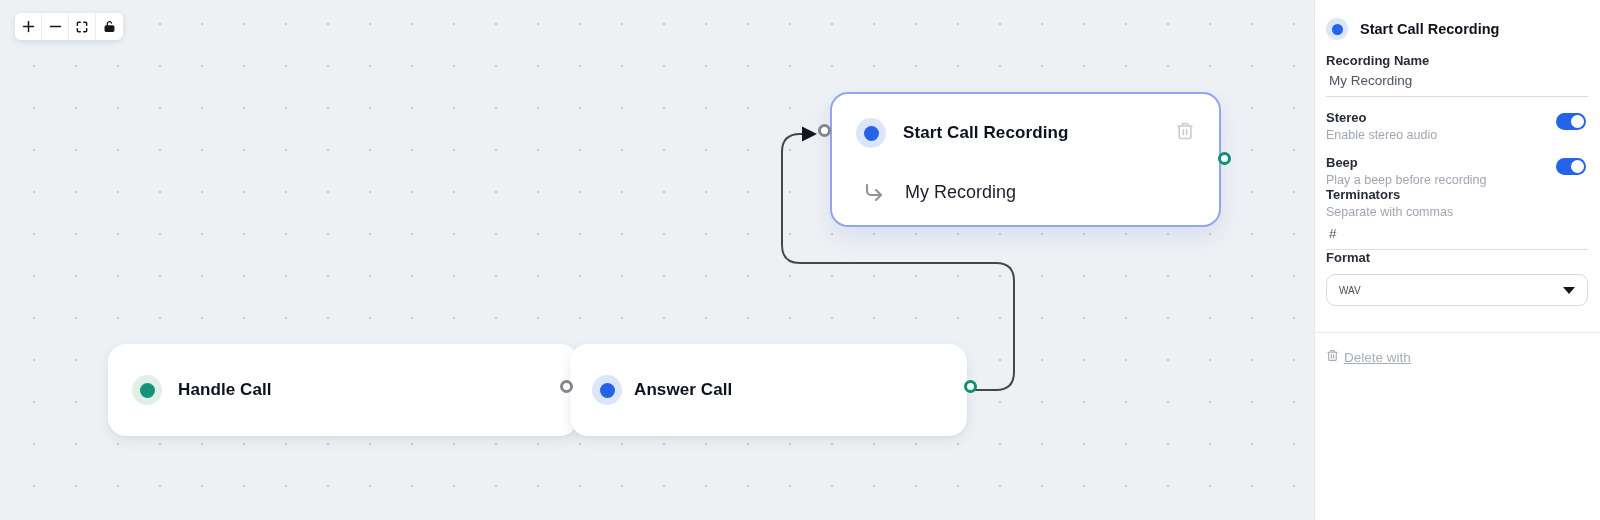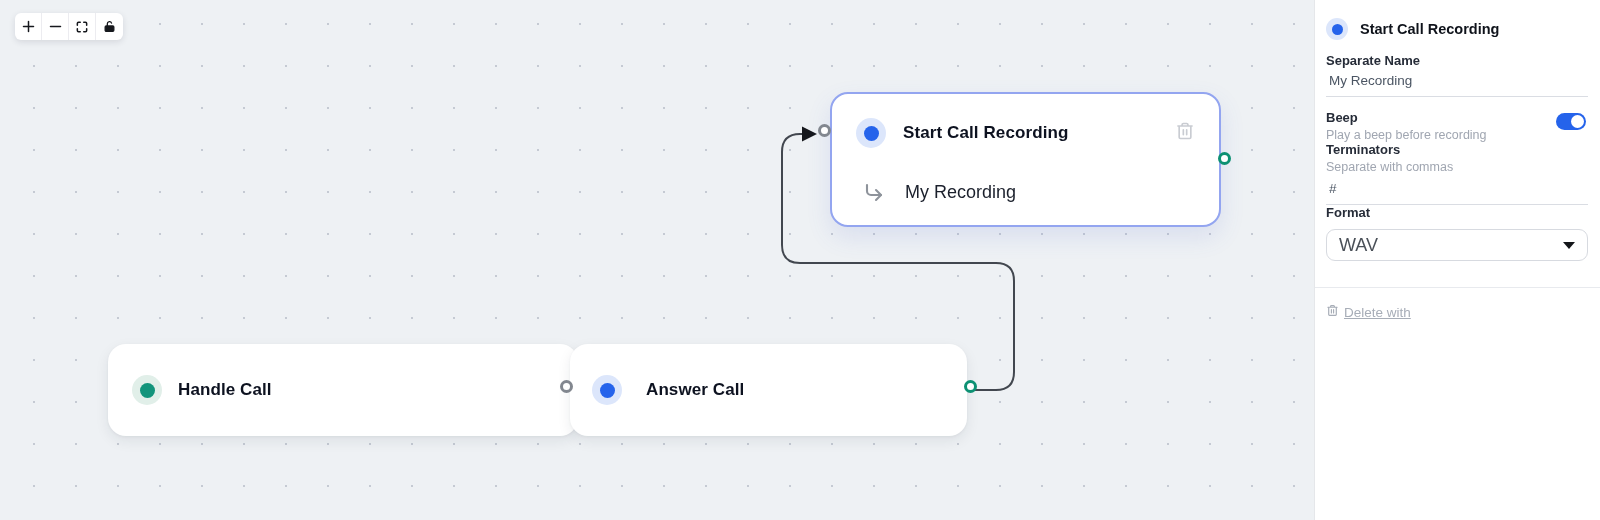--- a/index.html
+++ b/index.html
@@ -60,21 +60,21 @@
     font-family:"Liberation Sans", sans-serif; font-size:13.5px; color:#4b5563;
     padding:5px 2px 8px 3px; background:transparent; outline:none; }
   .field { margin-top:11px; }
   .toggle-row { display:flex; align-items:flex-start; justify-content:space-between; margin-top:13px; }
   .toggle { width:30px; height:17px; border-radius:9px; background:#2563eb; position:relative;
     cursor:pointer; flex:0 0 auto; margin-top:3px; margin-right:2px; }
   .toggle .knob { position:absolute; right:2px; top:2px; width:13px; height:13px;
     border-radius:50%; background:#fff; }
   .select-box { margin-top:9px; height:32px; border:1px solid #d7dae0; border-radius:9px;
     display:flex; align-items:center; padding:0 12px; cursor:pointer; }
-  .select-value { font-size:18px; color:#4a5058; flex:1; }
+  .select-value { font-size:10px; color:#4a5058; flex:1; }
   .caret { width:0; height:0; border-left:6px solid transparent; border-right:6px solid transparent;
     border-top:7px solid #14161a; }
   .panel-divider { border-top:1px solid #e8eaee; margin:26px -12px 0 -11px; }
   .delete-link { display:inline-flex; align-items:center; gap:5px; margin-top:16px;
     font-size:13.5px; color:#a7adb7; text-decoration:underline; cursor:pointer; }
   .delete-link svg { flex:0 0 auto; }
 </style>
 </head>
 <body>
 
@@ -129,21 +129,21 @@
         <span class="node-title" style="margin-left:16px;">Handle Call</span>
       </div>
       <div class="handle source" style="right:-10px; top:36px;"></div>
     </div>
 
     <div class="node" style="left:570px; top:344px; width:397px; height:92px;">
       <div class="node-row" style="left:22px; top:31px; right:24px;">
         <span class="halo blue">
             <span class="dot blue"></span>
           </span>
-        <span class="node-title" style="margin-left:24px;">Answer Call</span>
+        <span class="node-title" style="margin-left:12px;">Answer Call</span>
       </div>
       <div class="handle" style="left:-10px; top:36px;"></div>
       <div class="handle source" style="right:-10px; top:36px;"></div>
     </div>
 
     <div class="node selected" style="left:830px; top:92px; width:391px; height:135px;">
       <div class="node-row" style="left:24px; top:24px; right:24px;">
         <span class="halo blue">
             <span class="dot blue"></span>
           </span>
@@ -174,24 +174,33 @@
   <aside class="panel">
 
     <div class="panel-header">
       <span class="halo blue sm">
           <span class="dot blue sm"></span>
         </span>
       <span class="panel-title">Start Call Recording</span>
     </div>
 
     <div class="field">
-      <div class="field-label">Separate Name</div>
+      <div class="field-label">Recording Name</div>
       <input class="line-input" value="My Recording" style="">
     </div>
 
+    <div class="toggle-row">
+      <div>
+        <div class="field-label">Stereo</div>
+        <div class="field-help">Enable stereo audio</div>
+      </div>
+      <div class="toggle">
+          <div class="knob"></div>
+        </div>
+    </div>
 
     <div class="toggle-row">
       <div>
         <div class="field-label">Beep</div>
         <div class="field-help">Play a beep before recording</div>
       </div>
       <div class="toggle">
           <div class="knob"></div>
         </div>
     </div>

